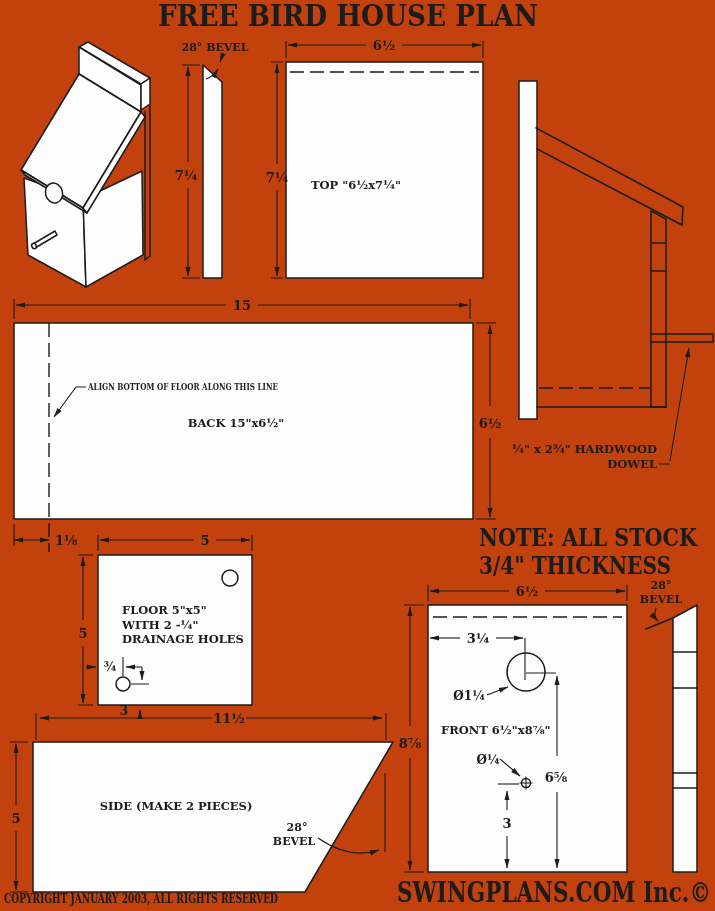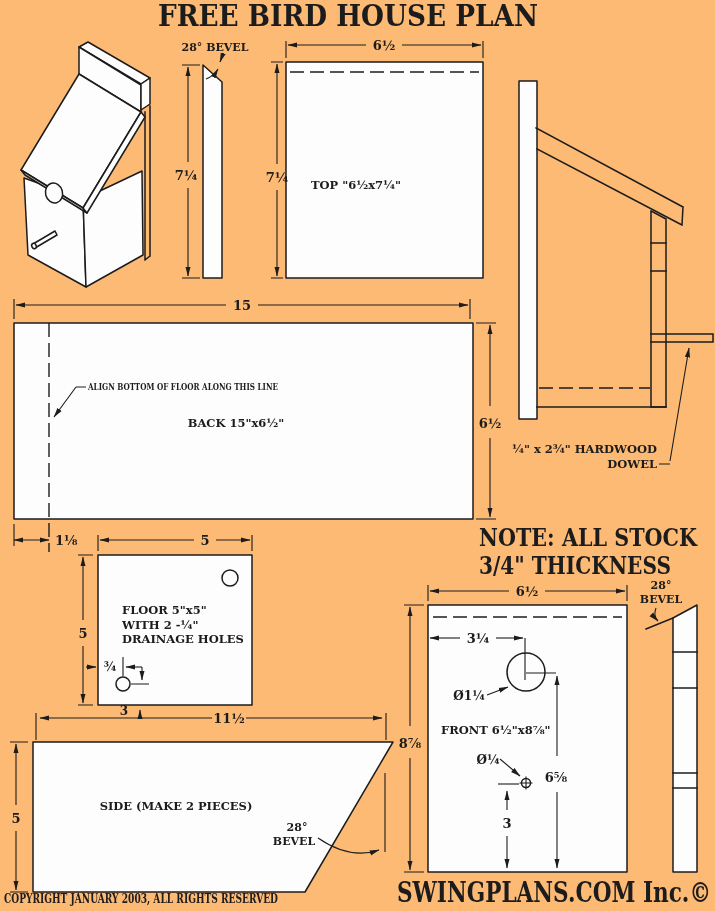--- a/index.html
+++ b/index.html
@@ -1,16 +1,16 @@
 <!DOCTYPE html>
 <html><head>
 <meta charset="utf-8">
 <style>
   html,body{margin:0;padding:0;background:#ffffff;}
-  .sheet{position:relative;width:715px;height:911px;background:#fdba74;overflow:hidden;
+  .sheet{position:relative;width:715px;height:911px;background:#c2410c;overflow:hidden;
          font-family:"DejaVu Serif", serif;}
   svg{position:absolute;left:0;top:0;}
   svg text{fill:#1c1c1c;font-family:"DejaVu Serif", serif;font-weight:bold;}
   .ln{stroke:#1c1c1c;stroke-width:1.5;fill:none;stroke-linecap:square;stroke-linejoin:round;}
   .face{stroke:#1c1c1c;stroke-width:1.5;fill:#fdfdfd;stroke-linejoin:round;}
   .dim{stroke:#1c1c1c;stroke-width:1.1;fill:none;stroke-linecap:butt;}
   .dash{stroke:#1c1c1c;stroke-width:1.4;fill:none;stroke-dasharray:14 6;}
   .t28{font-size:11px;}
   .tdim{font-size:13px;}
   .tsm{font-size:12px;}

